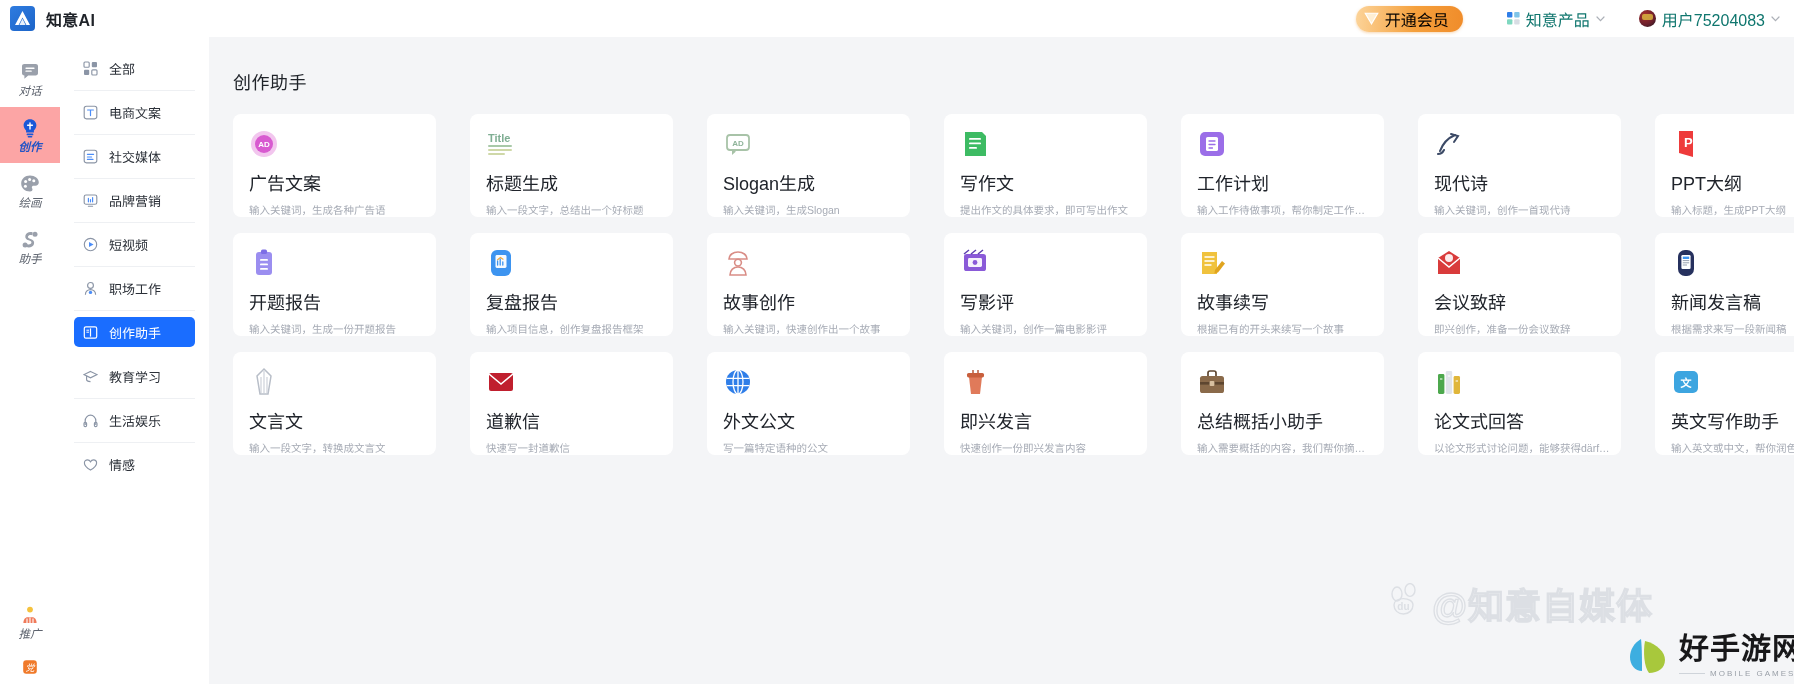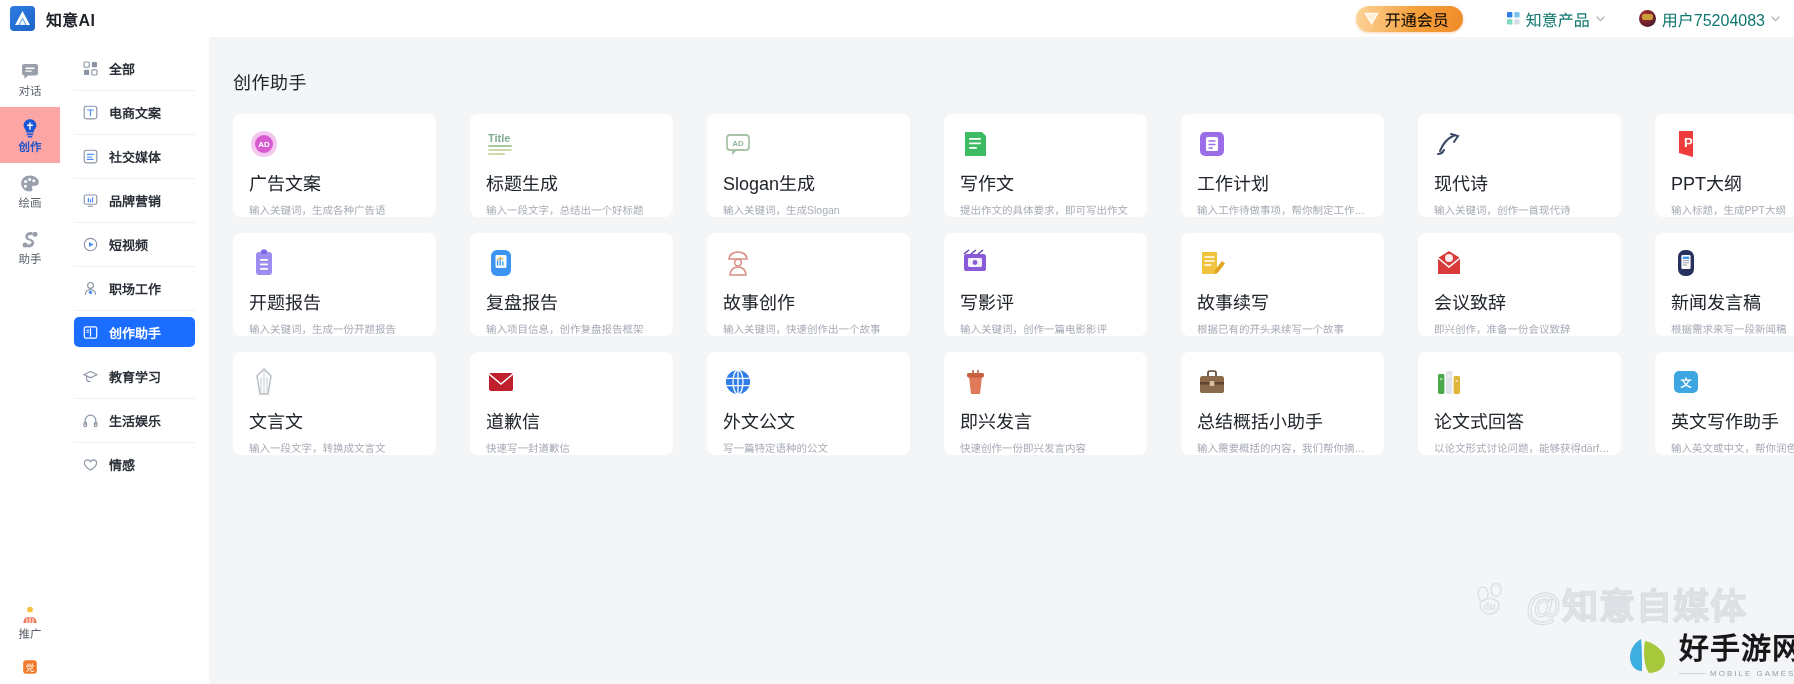--- a/index.html
+++ b/index.html
@@ -71,21 +71,21 @@
   .rail {
     position: absolute; top: 37px; left: 0;
     width: 60px; height: 647px;
     background: #ffffff;
     z-index: 15;
   }
   .rail-item {
     width: 60px; height: 56px;
     display: flex; flex-direction: column;
     align-items: center; justify-content: center;
-    gap: 3px; cursor: pointer; position: relative;
+    gap: 3px; cursor: pointer; position: relative; font-style: italic;
   }
   .rail-item .ri-label {
     font-size: 11.5px; color: #5d636e; line-height: 1;
   }
   .rail-item.active { background: #fca5a5; }
   .rail-item.active .ri-label { color: #2254c6; font-weight: 600; }
   .rail-ico { width: 22px; height: 22px; display: block; }
   .rail-bottom { position: absolute; left: 0; bottom: 0; width: 60px; }
 
   
@@ -94,21 +94,20 @@
     width: 149px; height: 647px;
     background: #ffffff;
     padding: 16px 0 0 0;
   }
   .cat-item {
     position: relative;
     display: flex; align-items: center; gap: 11px;
     height: 30px; margin: 0 14px 6.5px 14px;
     padding-left: 9px; border-radius: 5px;
     cursor: pointer;
-    font-weight: bold;
   }
   .cat-item .cat-label {
     font-size: 13px; color: #2b3038; white-space: nowrap;
   }
   .cat-ico { width: 15px; height: 15px; flex: none; display: block; }
   .cat-item.active { background: #1a6dff; }
   .cat-item.active .cat-label { color: #ffffff; }
   .cat-sep {
     height: 1px; background: #eef0f3;
     margin: 0 14px 6.5px 14px;
@@ -149,22 +148,22 @@
     margin-top: 10px; white-space: nowrap;
   }
   .card-desc {
     font-size: 10.5px; color: #a6abb5;
     margin-top: 7px; white-space: nowrap;
     width: 178px; overflow: hidden; text-overflow: ellipsis;
   }
 
   
   .wm-baidu {
-    position: absolute; left: 1265px; top: 540px;
-    display: flex; align-items: center; gap: 8px;
+    position: absolute; left: 1179px; top: 540px;
+    display: flex; align-items: center; gap: 0;
     pointer-events: none; user-select: none;
   }
   .wm-baidu .wmtext {
     font-size: 36px; font-weight: bold;
     color: transparent;
     -webkit-text-stroke: 1.3px #dcdfe4;
     letter-spacing: 1px;
     white-space: nowrap;
   }
   .wm-brand {

